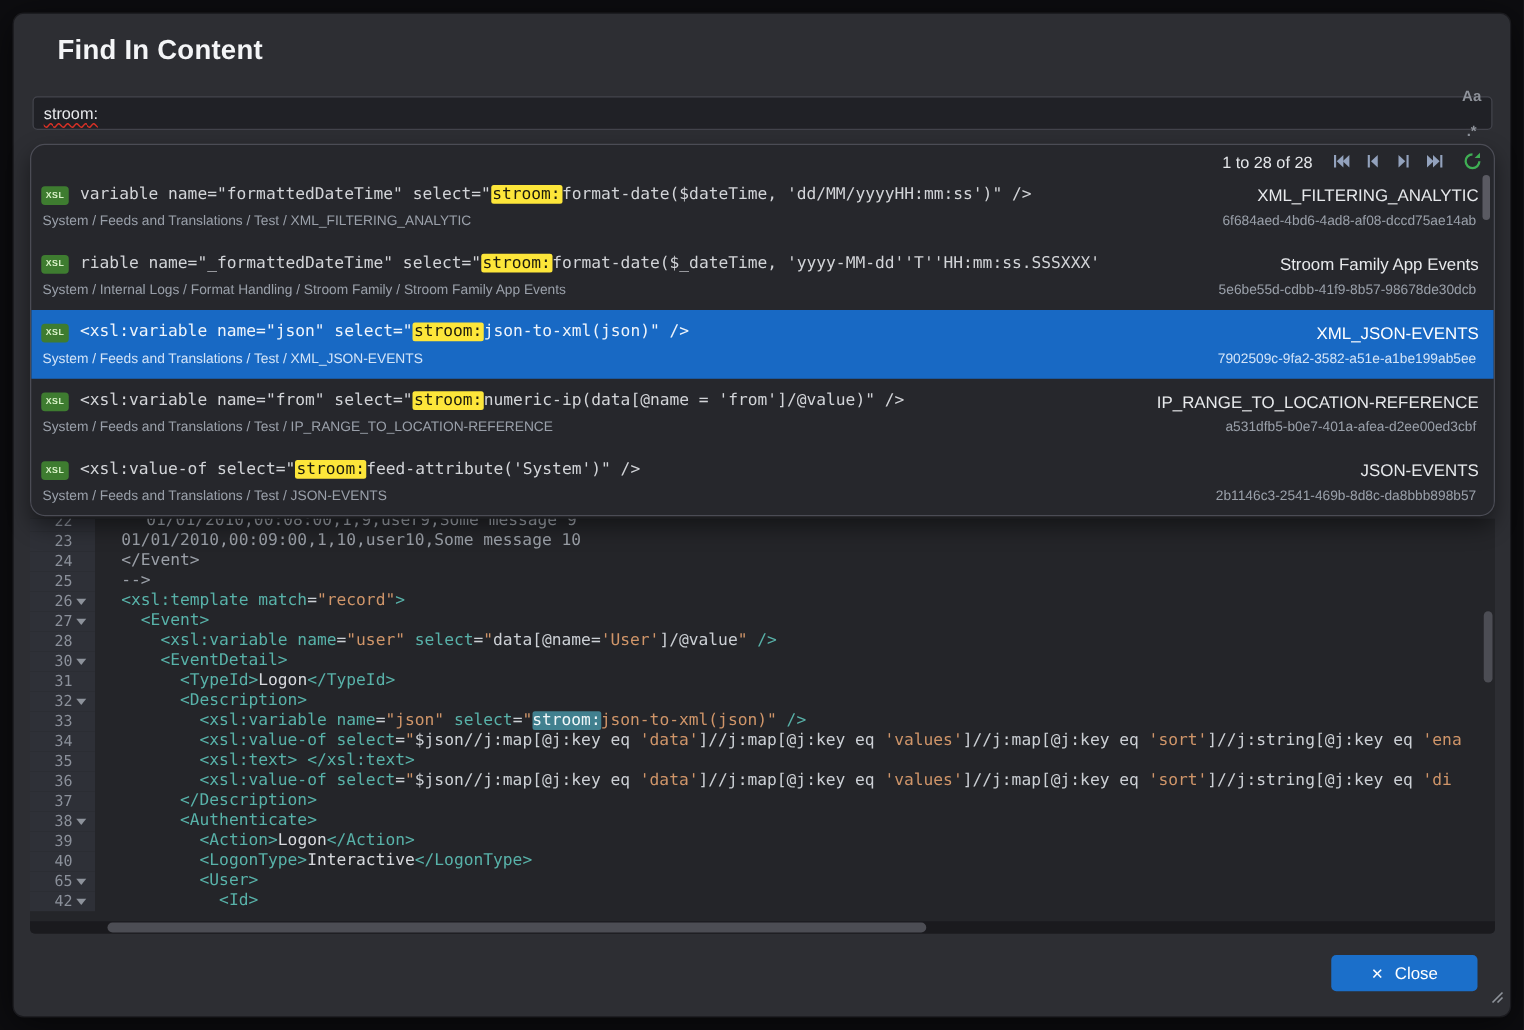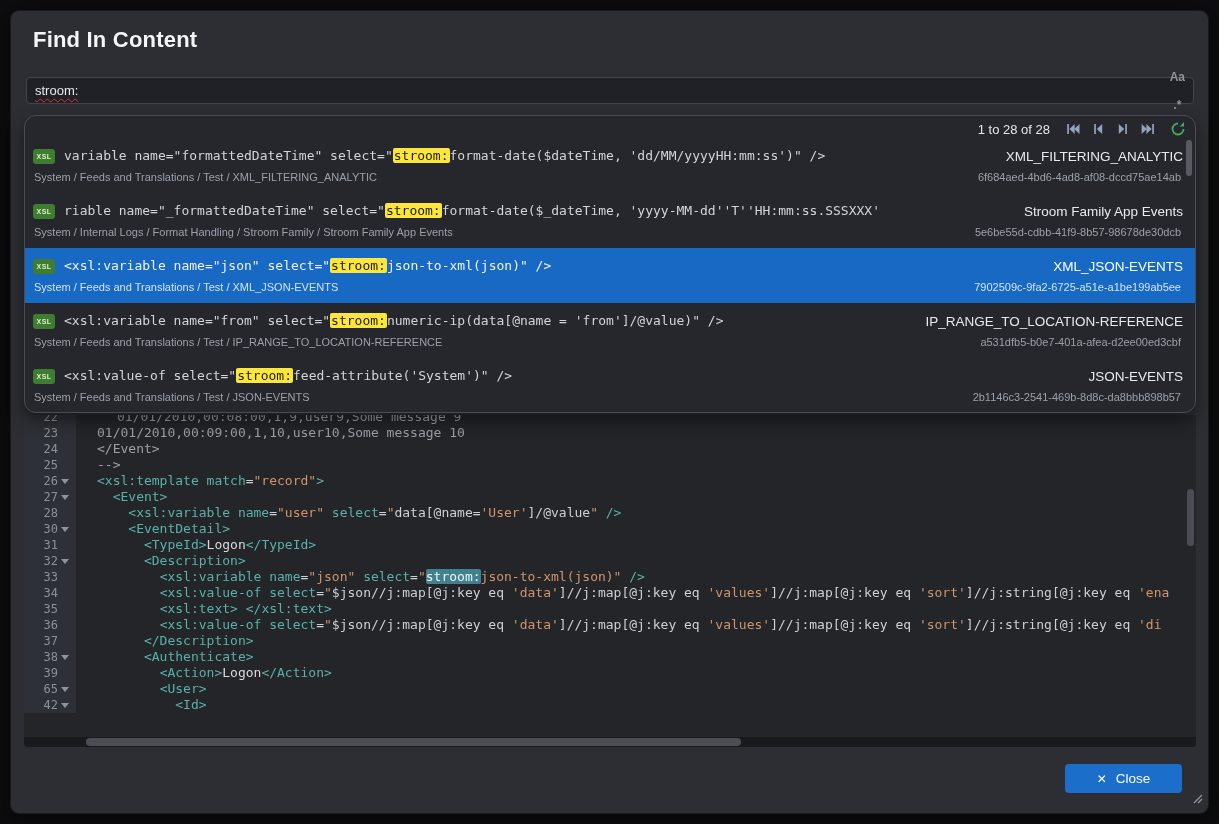--- a/index.html
+++ b/index.html
@@ -9,21 +9,21 @@
     background:#0d0d10;
     font-family:"Liberation Sans", sans-serif;
     -webkit-font-smoothing:antialiased;
   }
   .dialog {
     position:absolute; left:10px; top:10px; width:1199px; height:804px;
     background:#2d2e33; border:1px solid #1a1a1e; border-radius:9px;
     box-shadow:0 6px 30px rgba(0,0,0,.6);
   }
   .dlg-title {
-    position:absolute; left:22px; top:16px;
+    position:absolute; left:35px; top:16px;
     font-size:22px; font-weight:700; color:#f4f5f7; letter-spacing:.2px;
   }
   
   .search-box {
     position:absolute; left:15px; top:66px; width:1168px; height:27px;
     background:#202126; border:1px solid #43444c; border-radius:4px;
     display:flex; align-items:center; padding:0 8px;
   }
   .search-text {
     font-size:13px; color:#e6e8eb;
@@ -202,21 +202,21 @@
           </div>
         </div>
         <div class="result-row selected">
           <div class="r-line1">
             <span class="xsl-icon">XSL</span>
             <span class="r-code"><span>&lt;xsl:variable name="json" select="</span><span class="match-hl">stroom:</span><span>json-to-xml(json)" /&gt;</span></span>
             <span class="r-title">XML_JSON-EVENTS</span>
           </div>
           <div class="r-line2">
             <span class="r-path">System / Feeds and Translations / Test / XML_JSON-EVENTS</span>
-            <span class="r-uuid">7902509c-9fa2-6725-a51e-a1be199ab5ee</span>
+            <span class="r-uuid">7902509c-9fa2-3582-a51e-a1be199ab5ee</span>
           </div>
         </div>
         <div class="result-row">
           <div class="r-line1">
             <span class="xsl-icon">XSL</span>
             <span class="r-code"><span>&lt;xsl:variable name="from" select="</span><span class="match-hl">stroom:</span><span>numeric-ip(data[@name = 'from']/@value)" /&gt;</span></span>
             <span class="r-title">IP_RANGE_TO_LOCATION-REFERENCE</span>
           </div>
           <div class="r-line2">
             <span class="r-path">System / Feeds and Translations / Test / IP_RANGE_TO_LOCATION-REFERENCE</span>
@@ -250,20 +250,21 @@
         <div class="ed-line"><span class="ed-gutter"><span class="ed-num">30</span><span class="ed-fold on"></span></span><span class="ed-code"><span class="seg-xp">    </span><span class="seg-tag">&lt;EventDetail&gt;</span></span></div>
         <div class="ed-line"><span class="ed-gutter"><span class="ed-num">31</span><span class="ed-fold"></span></span><span class="ed-code"><span class="seg-xp">      </span><span class="seg-tag">&lt;TypeId&gt;</span><span class="seg-txt">Logon</span><span class="seg-tag">&lt;/TypeId&gt;</span></span></div>
         <div class="ed-line"><span class="ed-gutter"><span class="ed-num">32</span><span class="ed-fold on"></span></span><span class="ed-code"><span class="seg-xp">      </span><span class="seg-tag">&lt;Description&gt;</span></span></div>
         <div class="ed-line"><span class="ed-gutter"><span class="ed-num">33</span><span class="ed-fold"></span></span><span class="ed-code"><span class="seg-xp">        </span><span class="seg-tag">&lt;xsl:variable </span><span class="seg-tag">name</span><span class="seg-xp">=</span><span class="seg-str">"json"</span><span class="seg-xp"> </span><span class="seg-tag">select</span><span class="seg-xp">=</span><span class="seg-str">"</span><span class="seg-hl">stroom:</span><span class="seg-str">json-to-xml(json)"</span><span class="seg-tag"> /&gt;</span></span></div>
         <div class="ed-line"><span class="ed-gutter"><span class="ed-num">34</span><span class="ed-fold"></span></span><span class="ed-code"><span class="seg-xp">        </span><span class="seg-tag">&lt;xsl:value-of </span><span class="seg-tag">select</span><span class="seg-xp">=</span><span class="seg-str">"</span><span class="seg-xp">$json//j:map[@j:key eq </span><span class="seg-str">'data'</span><span class="seg-xp">]//j:map[@j:key eq </span><span class="seg-str">'values'</span><span class="seg-xp">]//j:map[@j:key eq </span><span class="seg-str">'sort'</span><span class="seg-xp">]//j:string[@j:key eq </span><span class="seg-str">'ena</span></span></div>
         <div class="ed-line"><span class="ed-gutter"><span class="ed-num">35</span><span class="ed-fold"></span></span><span class="ed-code"><span class="seg-xp">        </span><span class="seg-tag">&lt;xsl:text&gt;</span><span class="seg-txt"> </span><span class="seg-tag">&lt;/xsl:text&gt;</span></span></div>
         <div class="ed-line"><span class="ed-gutter"><span class="ed-num">36</span><span class="ed-fold"></span></span><span class="ed-code"><span class="seg-xp">        </span><span class="seg-tag">&lt;xsl:value-of </span><span class="seg-tag">select</span><span class="seg-xp">=</span><span class="seg-str">"</span><span class="seg-xp">$json//j:map[@j:key eq </span><span class="seg-str">'data'</span><span class="seg-xp">]//j:map[@j:key eq </span><span class="seg-str">'values'</span><span class="seg-xp">]//j:map[@j:key eq </span><span class="seg-str">'sort'</span><span class="seg-xp">]//j:string[@j:key eq </span><span class="seg-str">'di</span></span></div>
         <div class="ed-line"><span class="ed-gutter"><span class="ed-num">37</span><span class="ed-fold"></span></span><span class="ed-code"><span class="seg-xp">      </span><span class="seg-tag">&lt;/Description&gt;</span></span></div>
         <div class="ed-line"><span class="ed-gutter"><span class="ed-num">38</span><span class="ed-fold on"></span></span><span class="ed-code"><span class="seg-xp">      </span><span class="seg-tag">&lt;Authenticate&gt;</span></span></div>
         <div class="ed-line"><span class="ed-gutter"><span class="ed-num">39</span><span class="ed-fold"></span></span><span class="ed-code"><span class="seg-xp">        </span><span class="seg-tag">&lt;Action&gt;</span><span class="seg-txt">Logon</span><span class="seg-tag">&lt;/Action&gt;</span></span></div>
+        <div class="ed-line"><span class="ed-gutter"><span class="ed-num">40</span><span class="ed-fold"></span></span><span class="ed-code"><span class="seg-xp">        </span><span class="seg-tag">&lt;LogonType&gt;</span><span class="seg-txt">Interactive</span><span class="seg-tag">&lt;/LogonType&gt;</span></span></div>
         <div class="ed-line"><span class="ed-gutter"><span class="ed-num">65</span><span class="ed-fold on"></span></span><span class="ed-code"><span class="seg-xp">        </span><span class="seg-tag">&lt;User&gt;</span></span></div>
         <div class="ed-line"><span class="ed-gutter"><span class="ed-num">42</span><span class="ed-fold on"></span></span><span class="ed-code"><span class="seg-xp">          </span><span class="seg-tag">&lt;Id&gt;</span></span></div>
       </div>
     <div class="ed-hscroll">
       <div class="ed-hthumb"></div>
     </div>
     <div class="ed-vthumb"></div>
   </div>
 
   <button class="close-btn">

